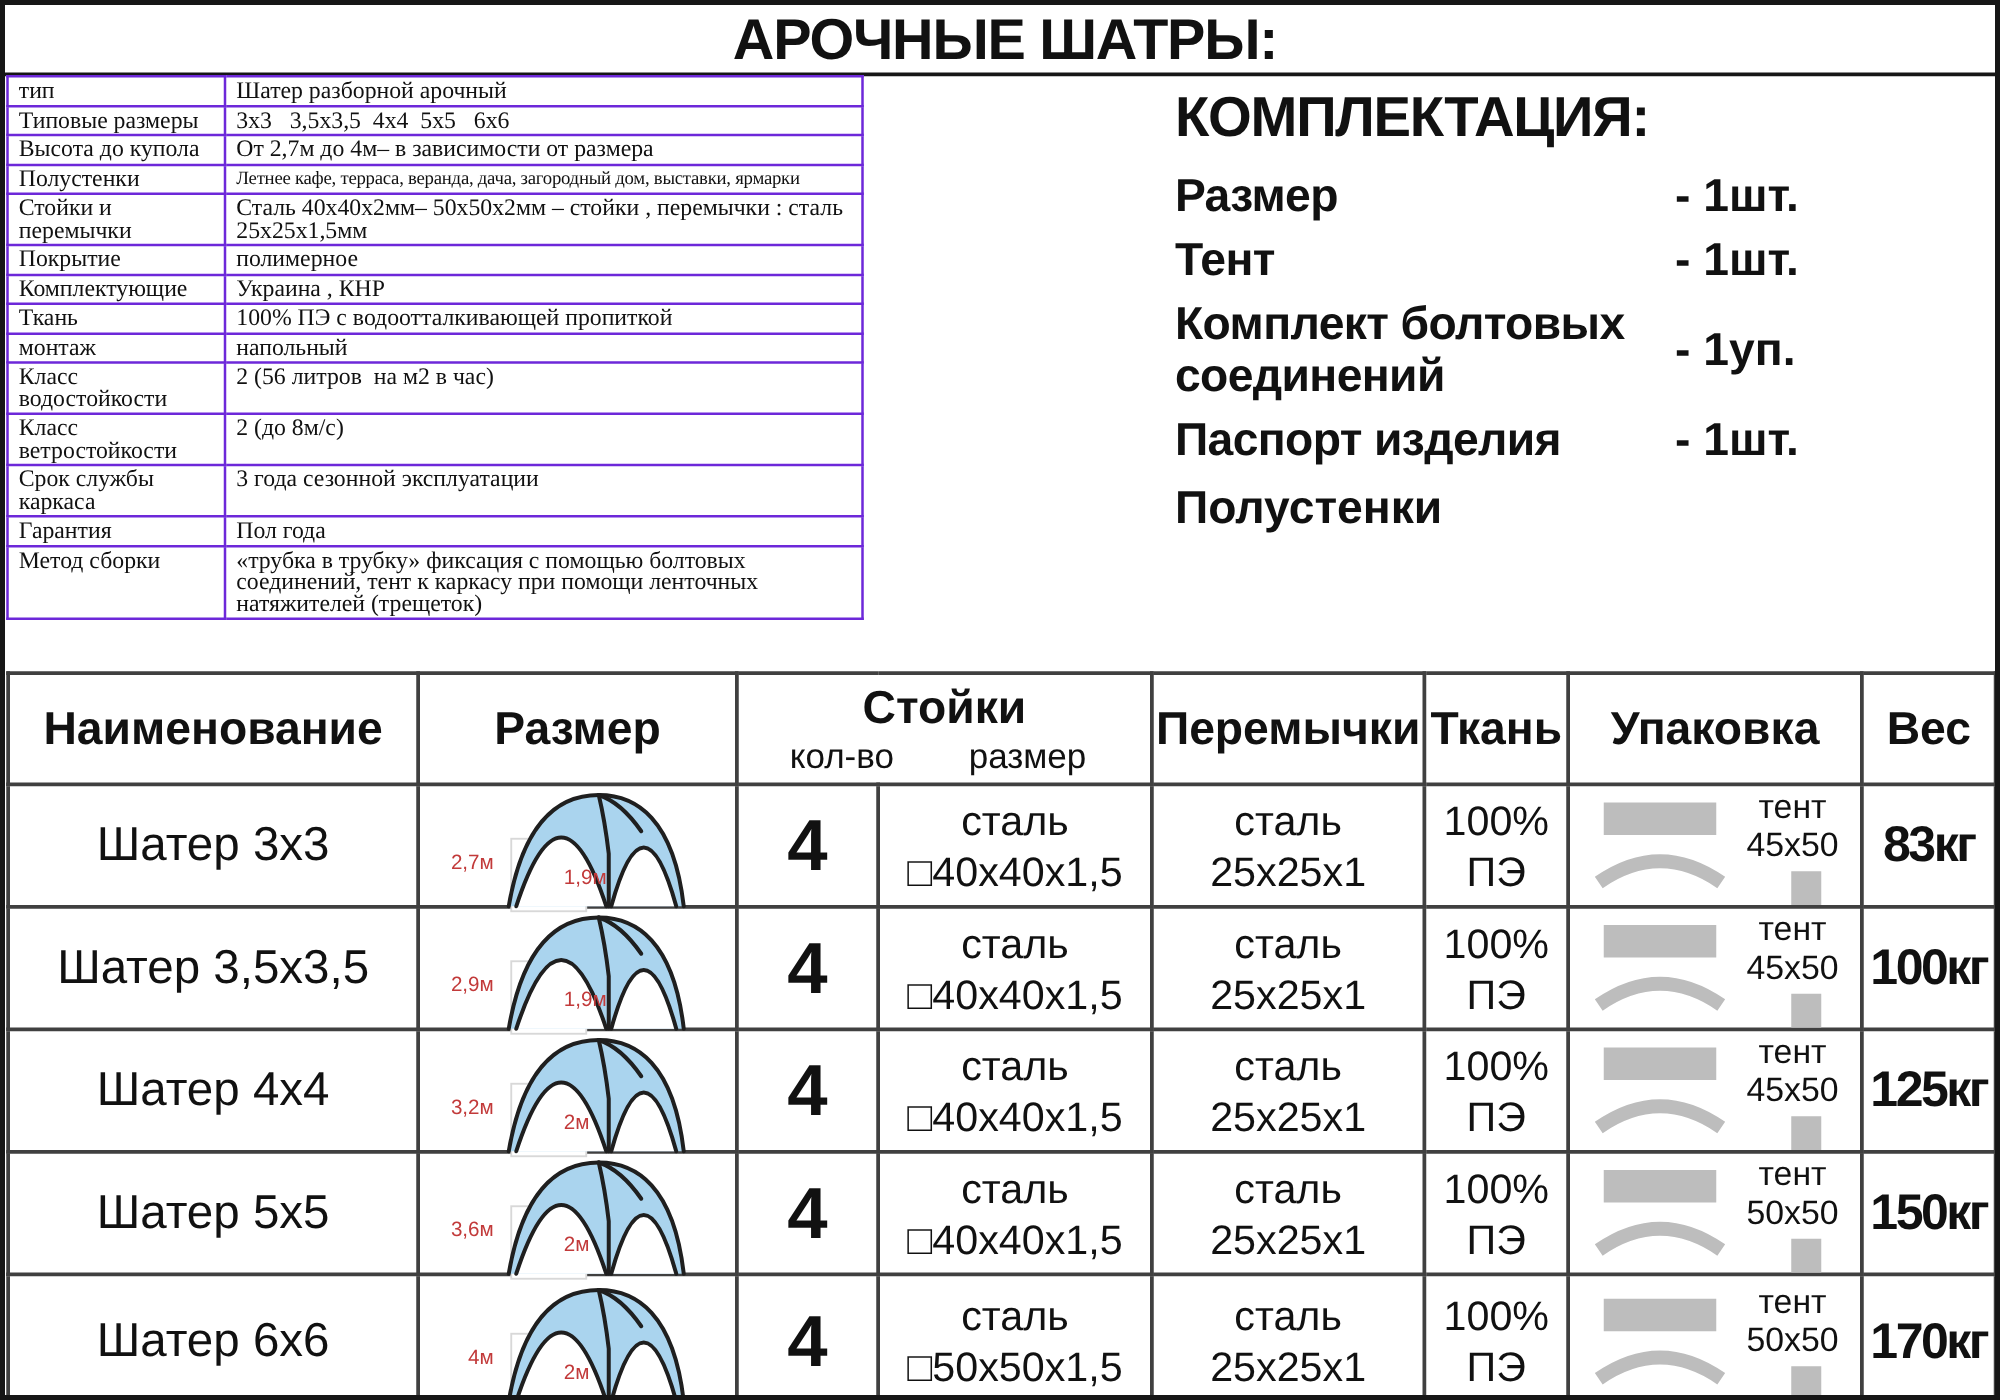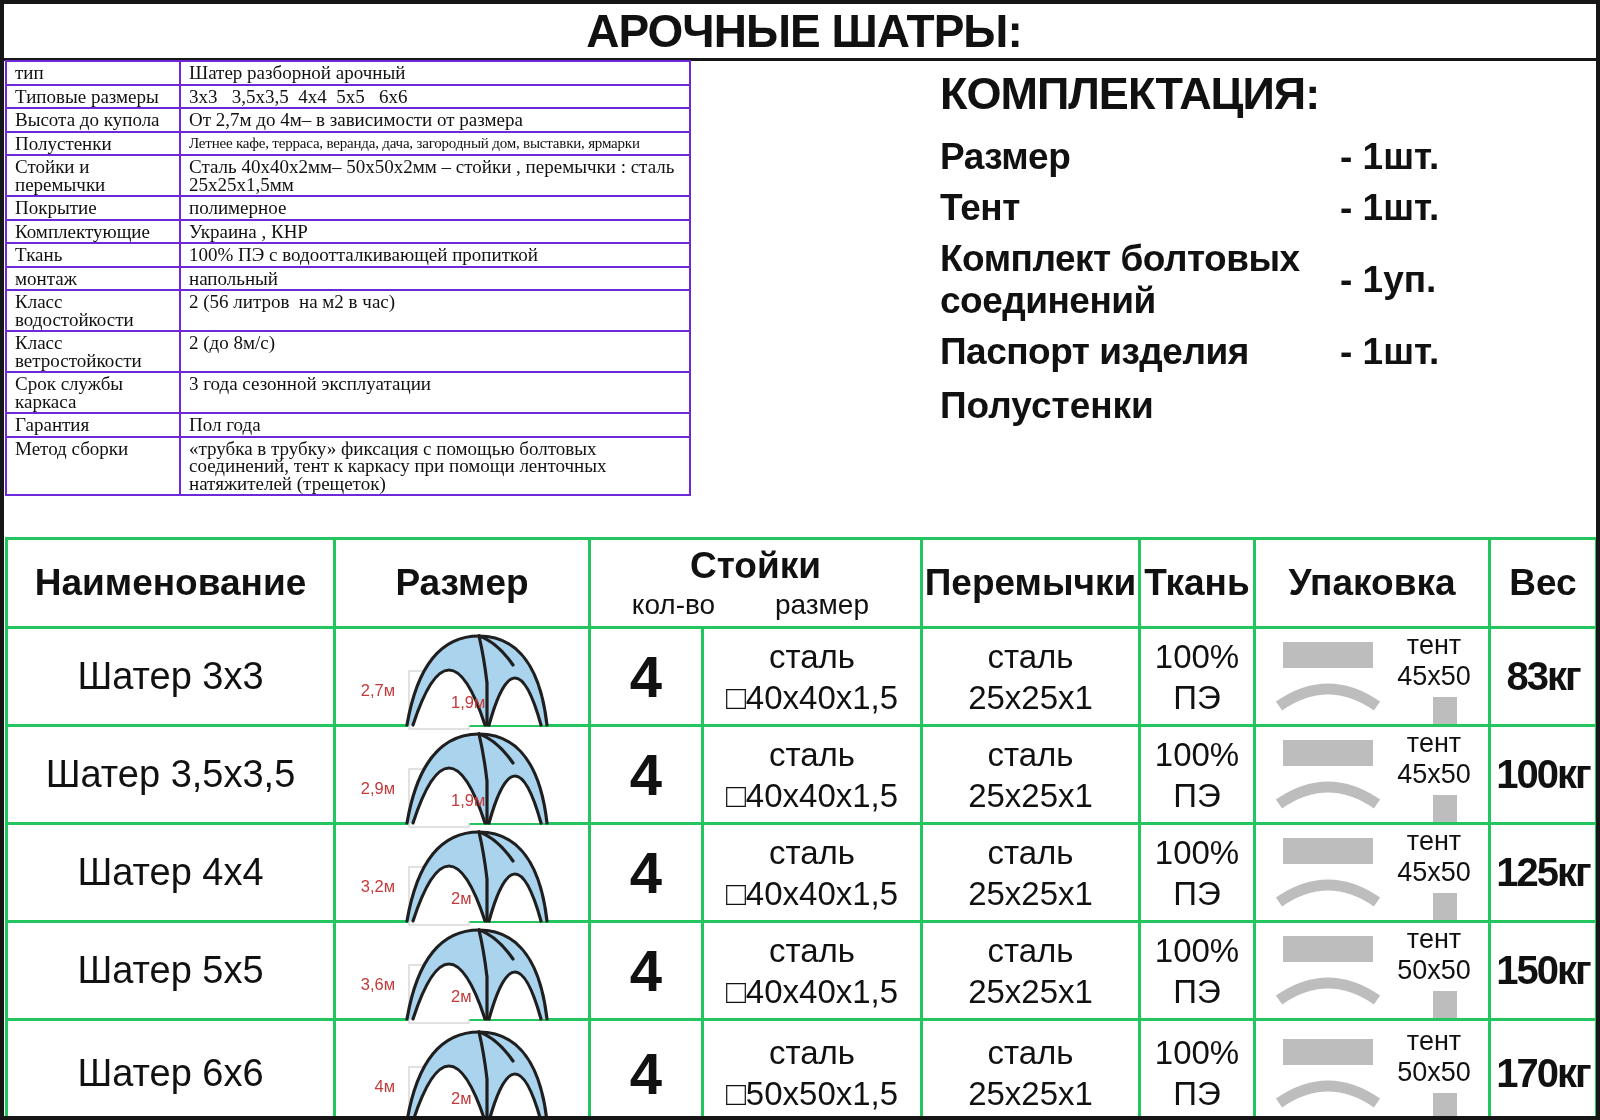--- a/index.html
+++ b/index.html
@@ -36,21 +36,21 @@
   .kit-qty  { font-size:37px; font-weight:bold; }
   .extra-heading { font-size:45px; font-weight:bold; letter-spacing:-1px; margin:16px 0 12px 0; }
   .extra-item { font-size:37px; font-weight:bold; line-height:47px; }
 
   
   table.products {
     position:absolute; left:5px; top:537px; width:1590px;
     border-collapse:collapse; table-layout:fixed; background:#fff;
   }
   table.products th, table.products td {
-    border:3px solid #22c55e; text-align:center; vertical-align:middle; padding:0;
+    border:3px solid #404040; text-align:center; vertical-align:middle; padding:0;
   }
   table.products thead th { height:86px; font-size:37px; font-weight:bold; }
   .posts-sub { display:flex; font-size:28px; font-weight:normal; margin-top:2px;padding-left:32px; }
   .posts-sub .sub-qty  { width:34%; }
   .posts-sub .sub-size { width:66%; }
   table.products tbody td { height:95px; }
   table.products tbody tr:last-child td { height:104px; }
 
   td.pname   { font-size:38px; }
   td.pqty    { font-size:58px; font-weight:bold; }

